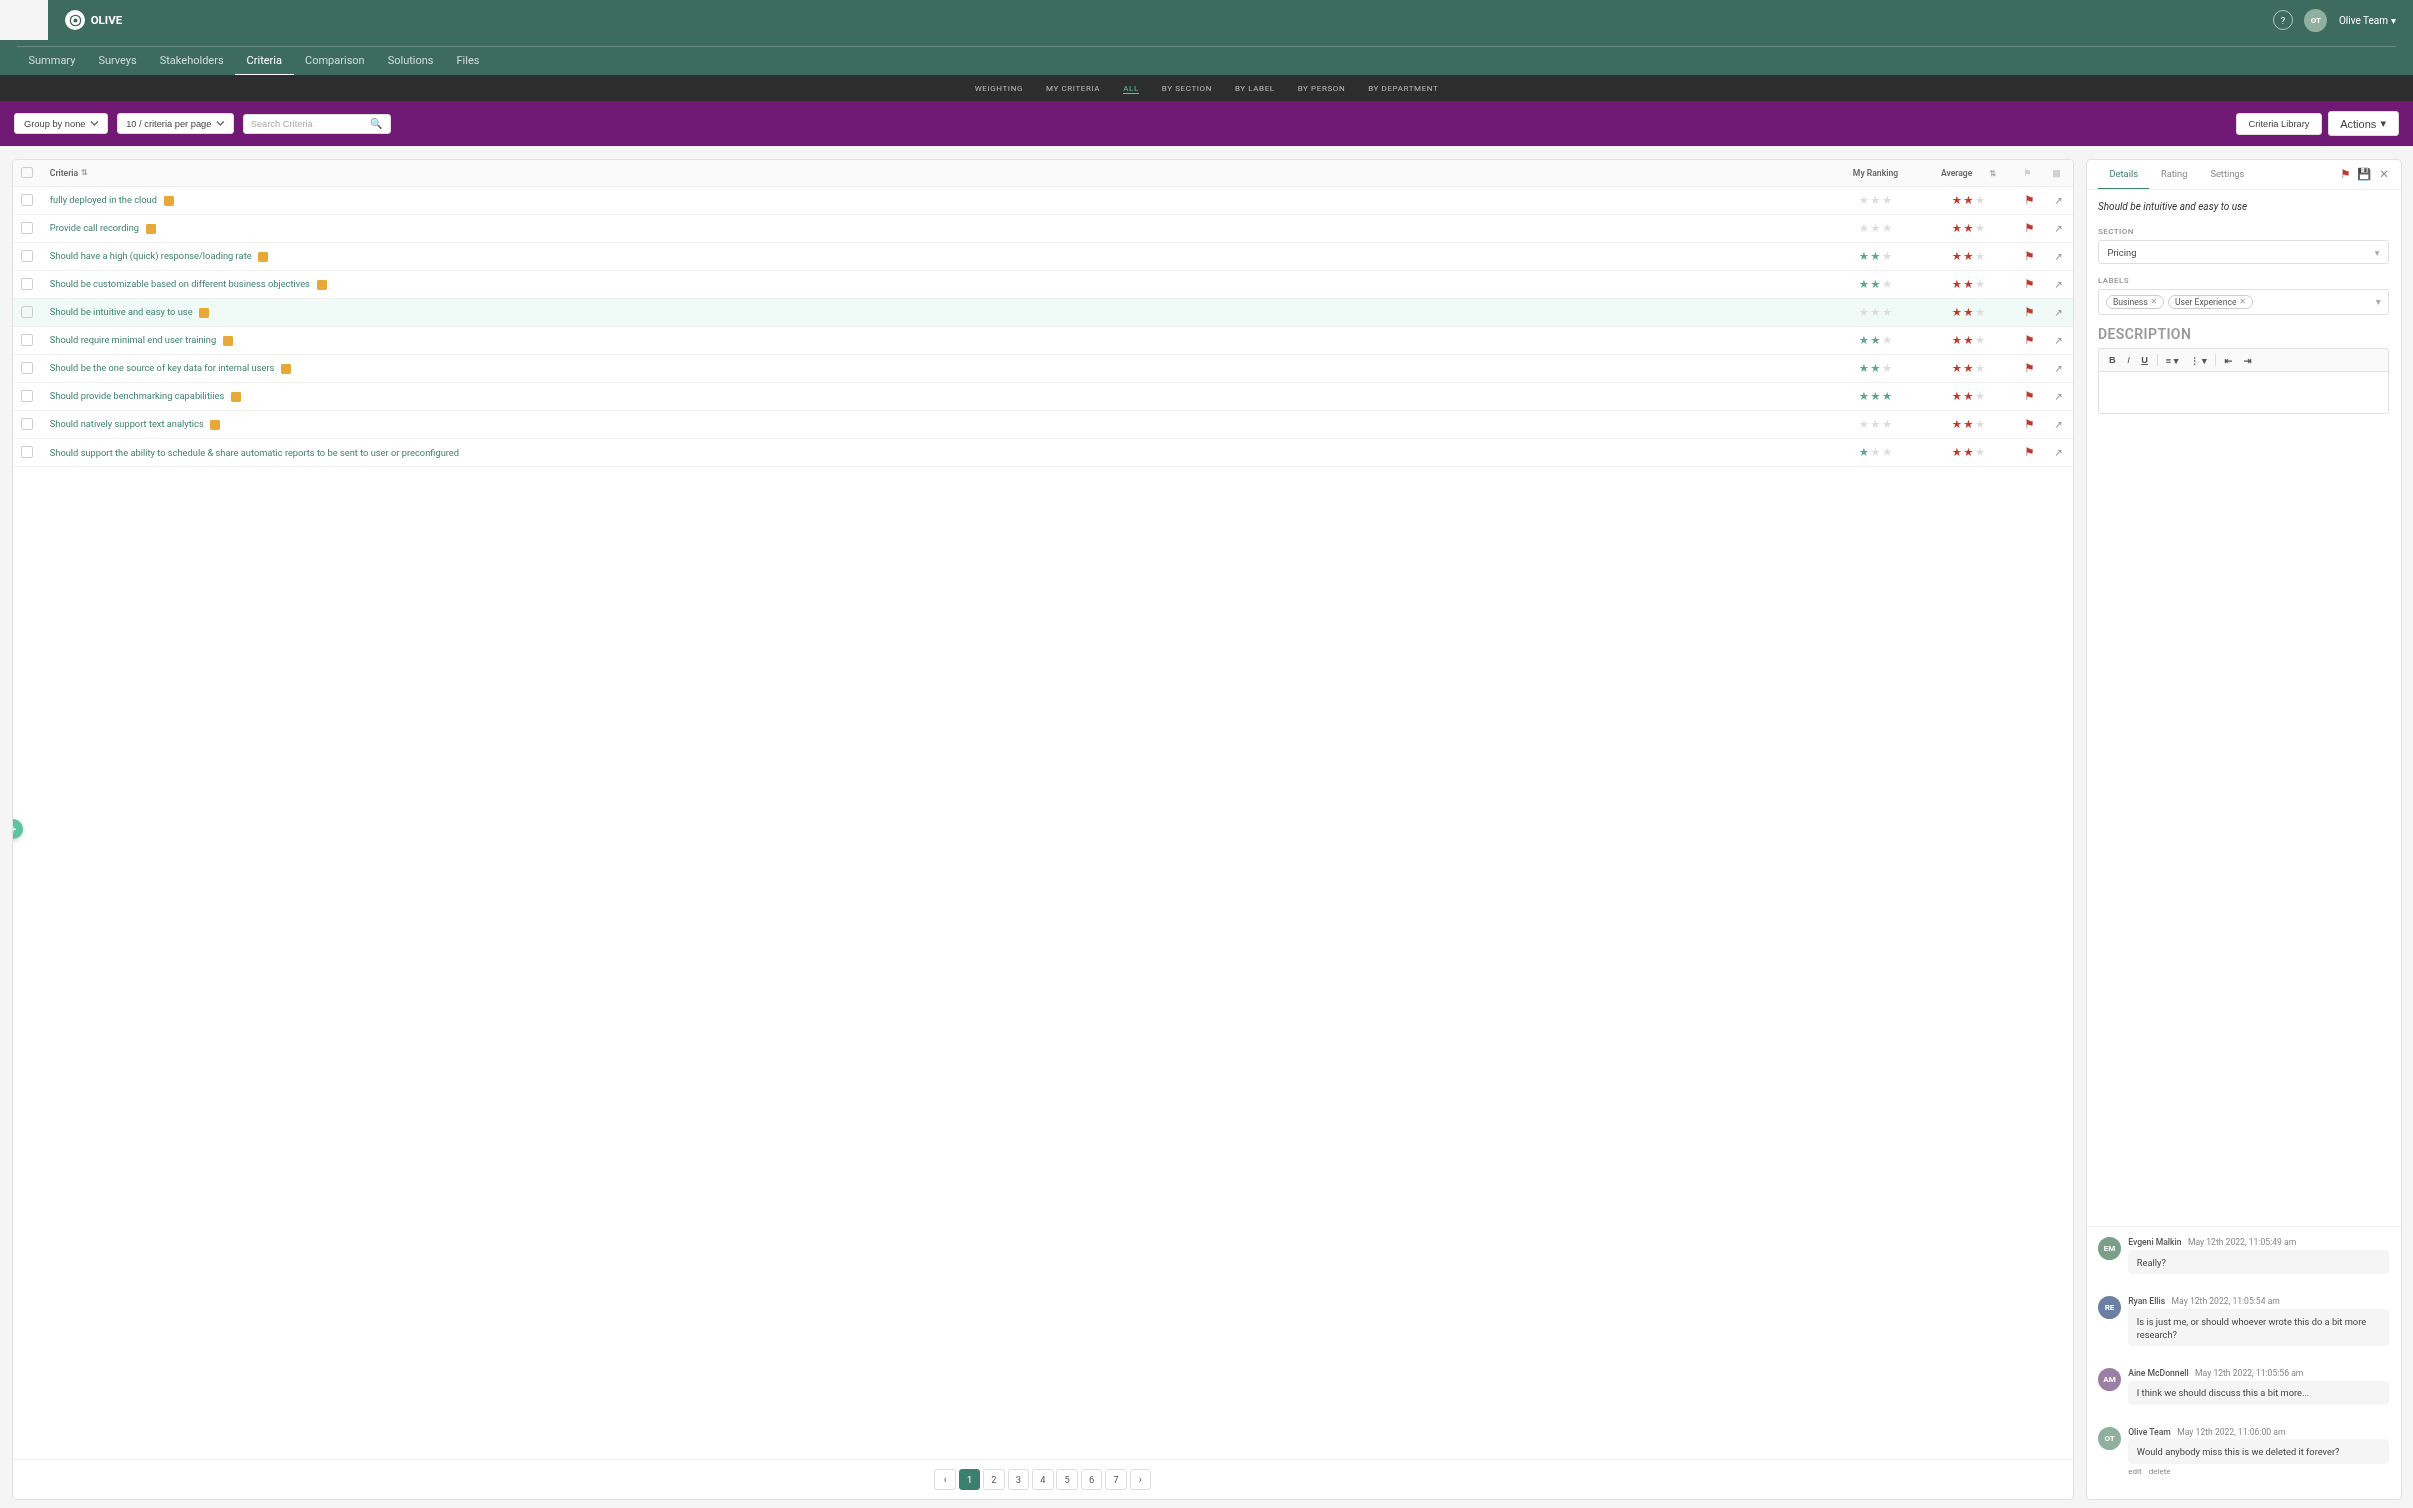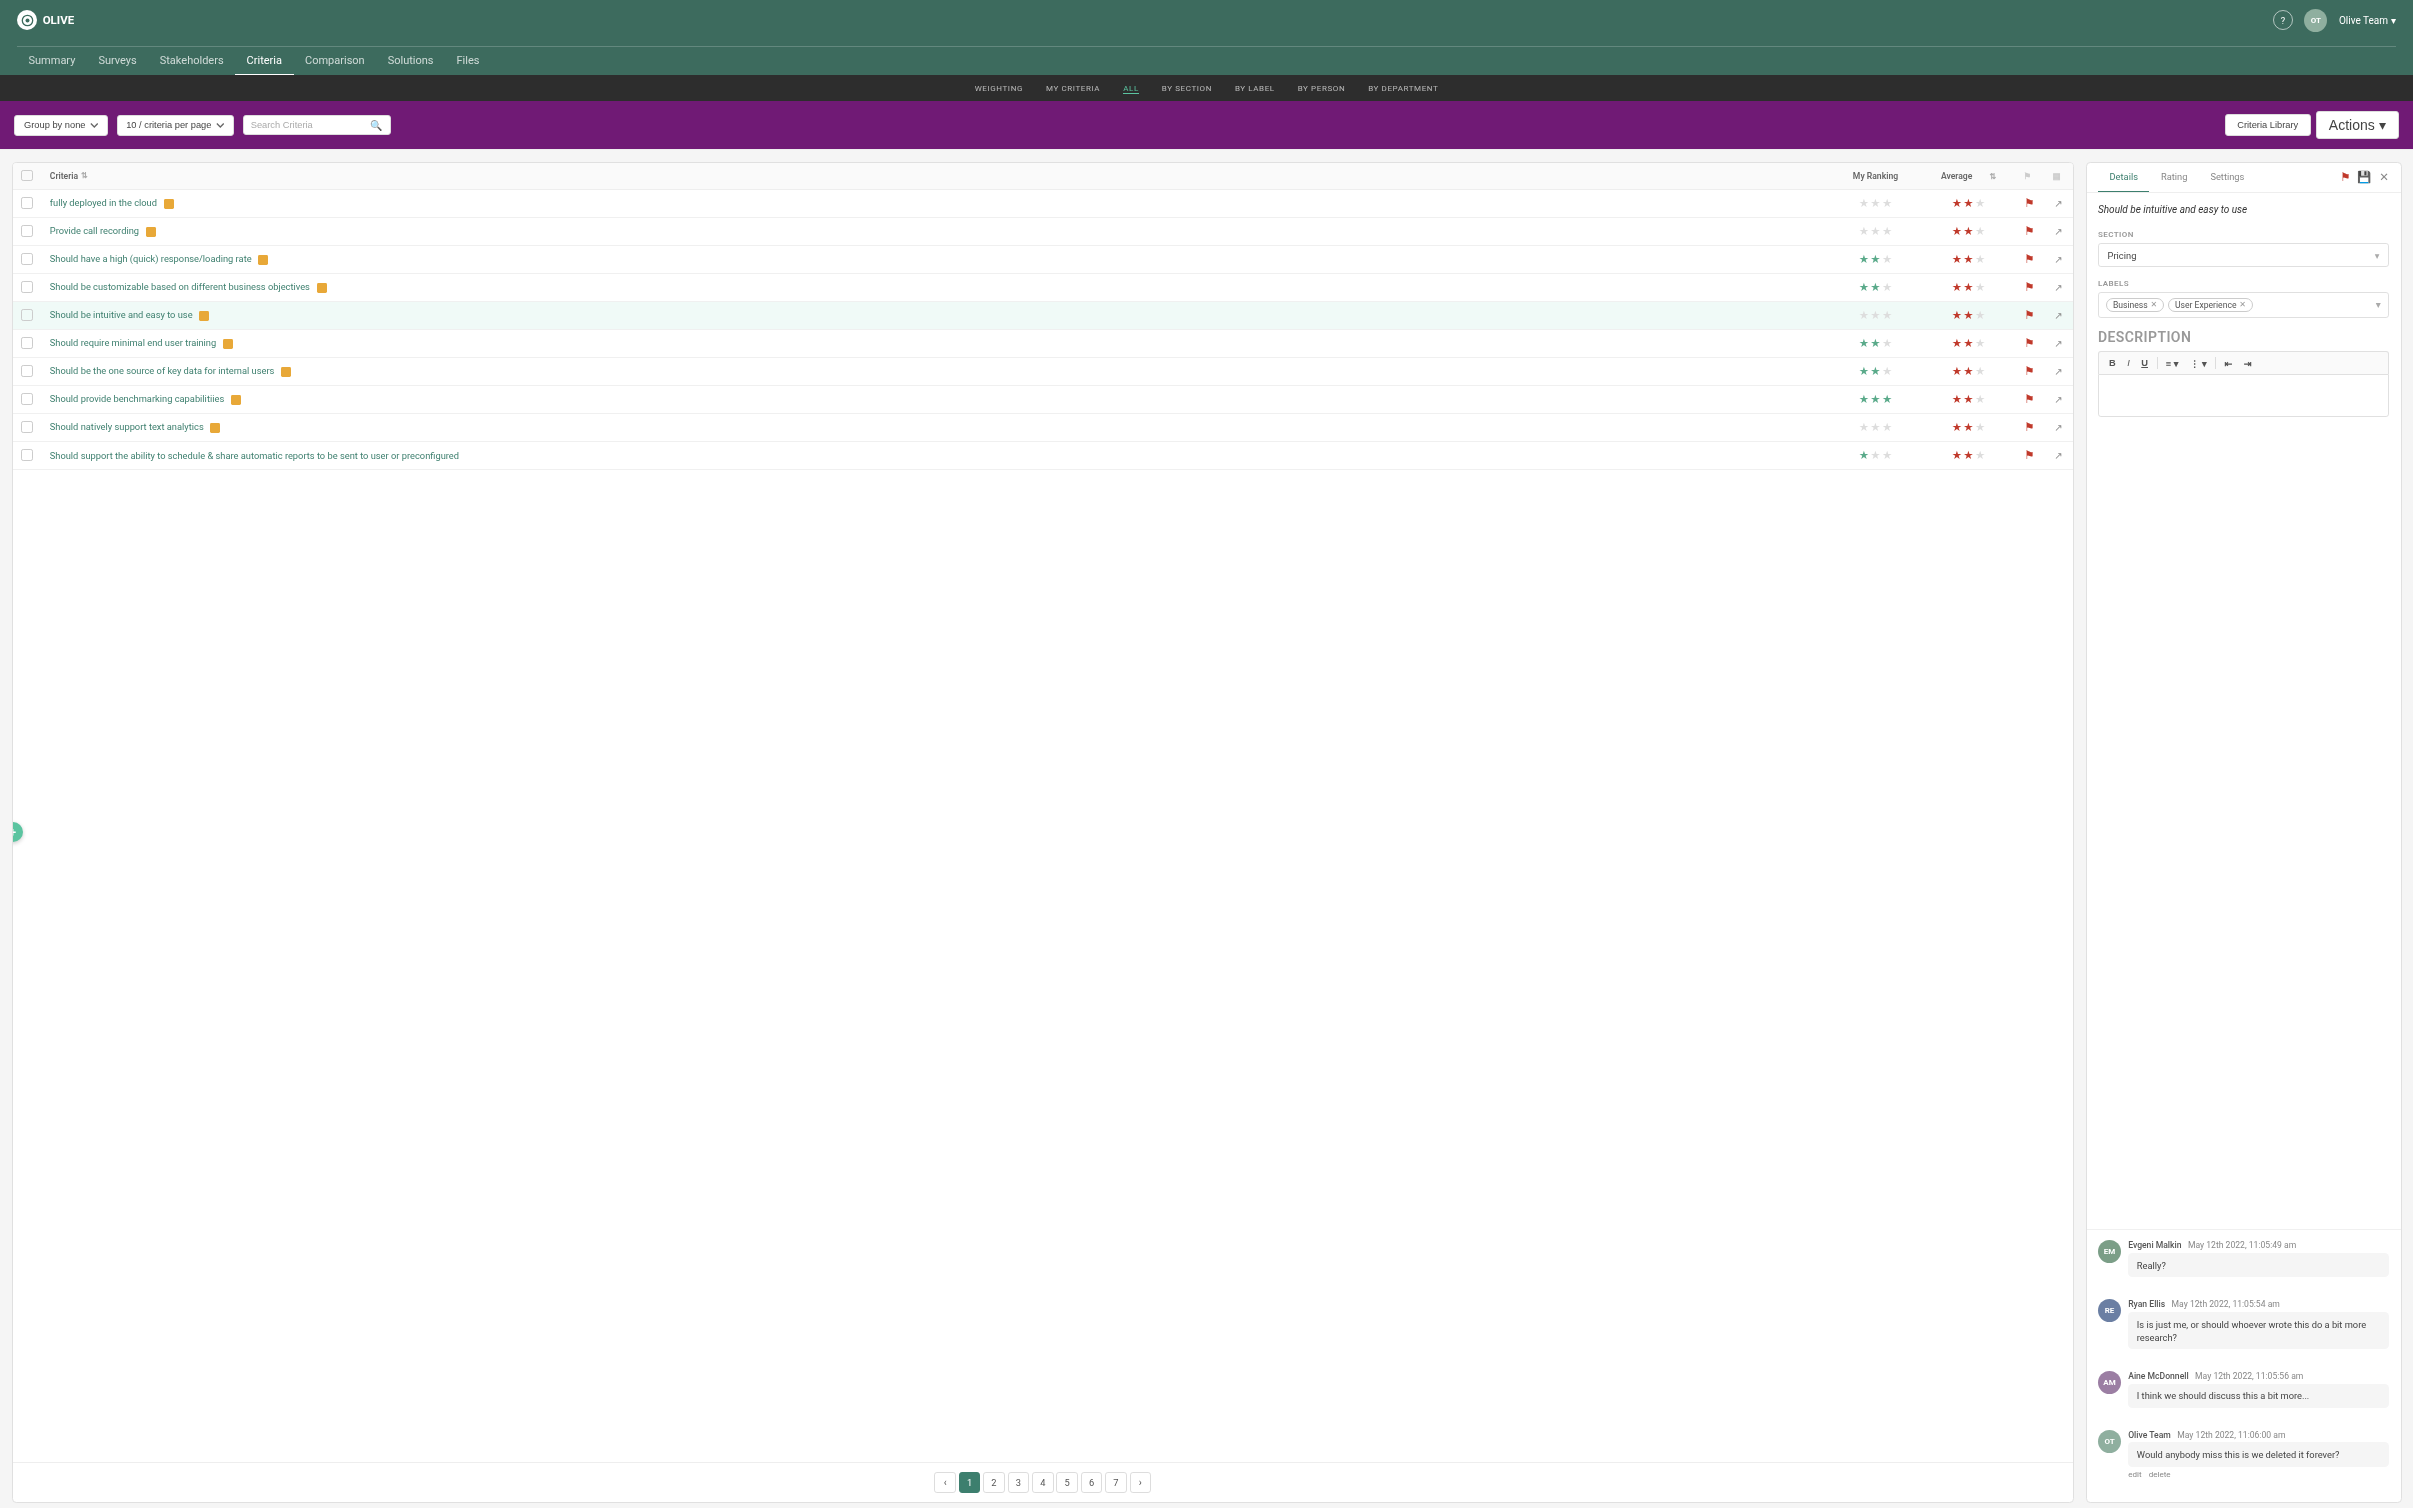--- a/index.html
+++ b/index.html
@@ -1,19 +1,19 @@
 <!DOCTYPE html>
 <html style="font-size:11.5px"><head>
   <meta charset="utf-8">
   <style>
     * { box-sizing: border-box; margin: 0; padding: 0; }
     body { font-family: -apple-system, BlinkMacSystemFont, 'Segoe UI', Roboto, sans-serif; background: #f5f5f5; font-size: 10px; color: #333; }
 
     
-    .top-header { background: #3d6b5e; padding: 0 17px; display: flex; align-items: center; justify-content: space-between; height: 40px; }
+    .top-header { background: #3d6b5e; padding: 0 17px; display: flex; align-items: center; justify-content: space-between; height: 40px; margin-left: 48px; }
     .logo-area { display: flex; align-items: center; gap: 5.7px; color: white; font-weight: bold; font-size: 11.5px; }
     .logo-icon { width: 20px; height: 20px; background: white; border-radius: 50%; display: flex; align-items: center; justify-content: center; }
     .logo-icon svg { width: 13px; height: 13px; }
     .header-right { display: flex; align-items: center; gap: 11.5px; color: white; }
     .help-btn { width: 20px; height: 20px; border-radius: 50%; border: 1.1px solid rgba(255,255,255,0.6); display: flex; align-items: center; justify-content: center; cursor: pointer; color: white; font-size: 9.3px; }
     .avatar { width: 23px; height: 23px; border-radius: 50%; background: #8faf9f; display: flex; align-items: center; justify-content: center; color: white; font-size: 8px; font-weight: bold; }
     .team-name { color: white; font-size: 10px; cursor: pointer; display: flex; align-items: center; gap: 2.9px; }
 
     
     .project-header { background: #3d6b5e; padding: 5.7px 17px 0; }
@@ -30,21 +30,21 @@
     
     .toolbar { display: flex; align-items: center; gap: 8.6px; padding: 10px 14.4px; background: #701a75; border-bottom: 0.7px solid #eee; }
     .toolbar-left { display: flex; align-items: center; gap: 8.6px; flex: 1; }
     .toolbar-right { display: flex; align-items: center; gap: 5.7px; }
     .dropdown-btn { display: flex; align-items: center; gap: 4.3px; border: 0.7px solid #ddd; border-radius: 2.9px; padding: 4.3px 8.6px; background: white; cursor: pointer; font-size: 9.3px; color: #444; }
     .dropdown-btn svg { width: 8.6px; height: 8.6px; }
     .search-box { display: flex; align-items: center; border: 0.7px solid #ddd; border-radius: 2.9px; padding: 3.6px 7.2px; background: white; gap: 4.3px; }
     .search-box input { border: none; outline: none; font-size: 9.3px; color: #444; width: 115px; }
     .search-box input::placeholder { color: #aaa; }
     .criteria-lib-btn { border: 0.7px solid #ddd; border-radius: 2.9px; padding: 5px 11.5px; background: white; cursor: pointer; font-size: 9.3px; color: #444; }
-    .actions-btn { border: 0.7px solid #ddd; border-radius: 2.9px; padding: 5px 11.5px; background: white; cursor: pointer; font-size: 14px; color: #444; display: flex; align-items: center; gap: 4.3px; }
+    .actions-btn { border: 0.7px solid #ddd; border-radius: 2.9px; padding: 5px 11.5px; background: white; cursor: pointer; font-size: 11px; color: #444; display: flex; align-items: center; gap: 4.3px; }
 
     
     .main-content { display: flex; padding: 11.5px; gap: 11.5px; height: calc(100vh - 144px); overflow: hidden; }
 
     
     .table-area { flex: 1; background: white; border-radius: 4.3px; border: 0.7px solid #e0e0e0; overflow: hidden; display: flex; flex-direction: column; position: relative; }
     .add-btn { position: absolute; left: -10px; top: 50%; transform: translateY(-50%); width: 20px; height: 20px; border-radius: 50%; background: #5bc4a0; color: white; display: flex; align-items: center; justify-content: center; cursor: pointer; font-size: 13px; font-weight: bold; z-index: 10; box-shadow: 0 1.4px 4.3px rgba(0,0,0,0.2); }
 
     
     .criteria-table { width: 100%; border-collapse: collapse; }

